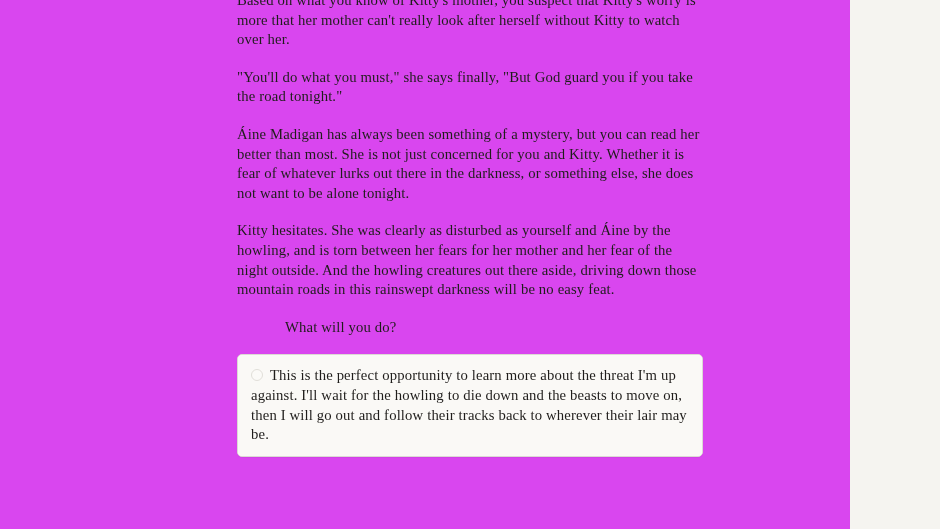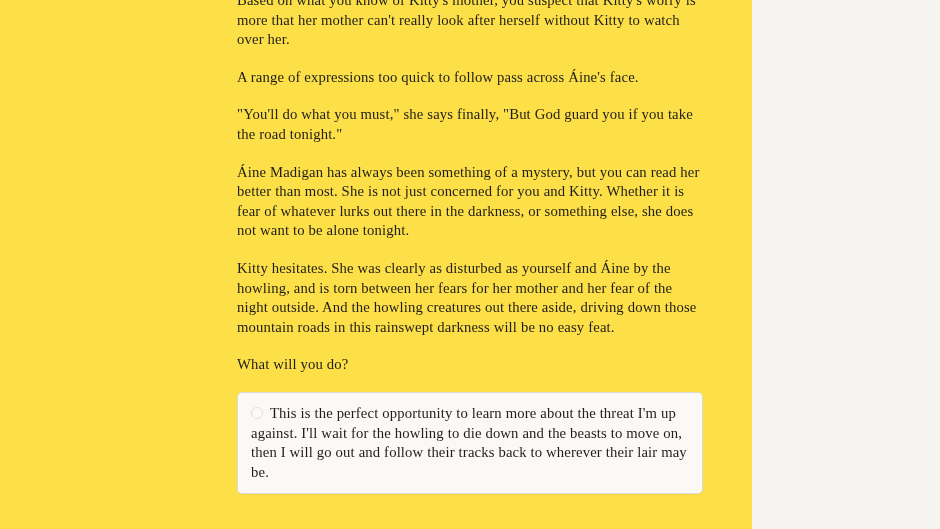--- a/index.html
+++ b/index.html
@@ -12,24 +12,24 @@
     height: 529px;
     overflow: hidden;
     background: #f5f4f0;
     font-family: "Liberation Serif", "DejaVu Serif", serif;
     color: #1f1d1b;
     -webkit-font-smoothing: antialiased;
   }
 
   #viewport {
     position: relative;
-    width: 752px;
+    width: 850px;
     height: 529px;
     overflow: hidden;
-    background: #fde047;
+    background: #d946ef;
   }
 
   
   #page {
     position: absolute;
     left: 0;
     top: -9px;
     width: 940px;
   }
 
@@ -42,20 +42,21 @@
     margin: 0 0 18px 0;
     font-size: 14.7px;
     line-height: 19.6px;
     letter-spacing: 0.01em;
     color: #1f1d1b;
     text-align: left;
   }
 
   p.para:last-of-type {
     margin-bottom: 17px;
+    margin-left: 48px;
   }
 
   
   #choices {
     width: 464px;
     border: 1px solid #dcdad4;
     border-radius: 5px;
     background: #faf9f6;
     box-shadow: 0 1px 1px rgba(0,0,0,0.035);
     overflow: hidden;
@@ -97,21 +98,20 @@
   }
 </style>
 </head>
 <body>
 
 <div id="viewport">
   <div id="page">
     <div id="story-column">
 
       <p class="para">Based on what you know of Kitty's mother, you suspect that Kitty's worry is more that her mother can't really look after herself without Kitty to watch over her.</p>
-      <p class="para">A range of expressions too quick to follow pass across Áine's face.</p>
       <p class="para">"You'll do what you must," she says finally, "But God guard you if you take the road tonight."</p>
       <p class="para">Áine Madigan has always been something of a mystery, but you can read her better than most. She is not just concerned for you and Kitty. Whether it is fear of whatever lurks out there in the darkness, or something else, she does not want to be alone tonight.</p>
       <p class="para">Kitty hesitates. She was clearly as disturbed as yourself and Áine by the howling, and is torn between her fears for her mother and her fear of the night outside. And the howling creatures out there aside, driving down those mountain roads in this rainswept darkness will be no easy feat.</p>
       <p class="para">What will you do?</p>
 
       <div id="choices">
 
 
         <div class="choice">
           <span class="radio"></span><span class="choice-text">This is the perfect opportunity to learn more about the threat I'm up against. I'll wait for the howling to die down and the beasts to move on, then I will go out and follow their tracks back to wherever their lair may be.</span>

